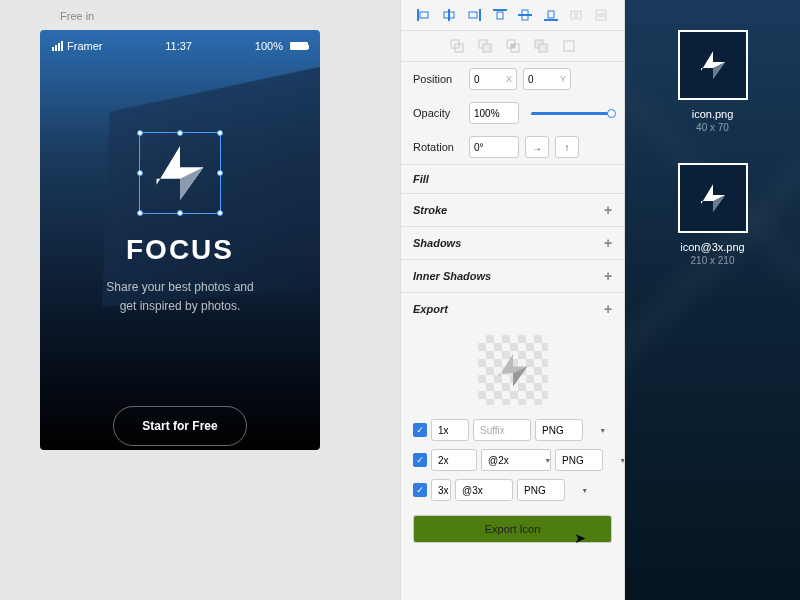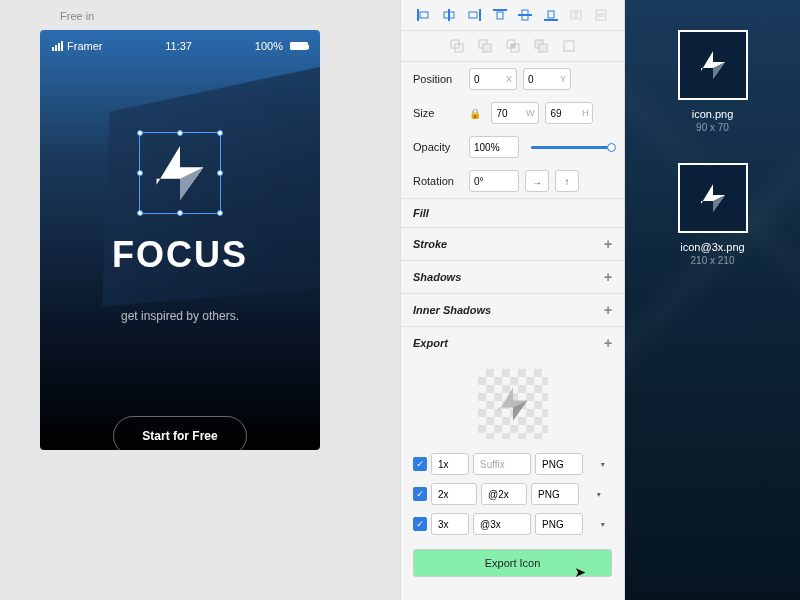--- a/index.html
+++ b/index.html
@@ -22,21 +22,21 @@
 .selection-box { position: absolute; inset: 0; border: 1px solid #4a9eff; }
 .handle { position: absolute; width: 6px; height: 6px; background: white; border: 1px solid #4a9eff; border-radius: 50%; }
 .handle.tl { top: -3px; left: -3px; }
 .handle.tm { top: -3px; left: 50%; transform: translateX(-50%); }
 .handle.tr { top: -3px; right: -3px; }
 .handle.ml { top: 50%; left: -3px; transform: translateY(-50%); }
 .handle.mr { top: 50%; right: -3px; transform: translateY(-50%); }
 .handle.bl { bottom: -3px; left: -3px; }
 .handle.bm { bottom: -3px; left: 50%; transform: translateX(-50%); }
 .handle.br { bottom: -3px; right: -3px; }
-.focus-title { color: white; font-size: 36px; font-weight: 800; text-align: center; letter-spacing: 2px; position: relative; z-index: 2; }
+.focus-title { color: white; font-size: 28px; font-weight: 800; text-align: center; letter-spacing: 2px; position: relative; z-index: 2; }
 .focus-subtitle { color: rgba(255,255,255,0.7); font-size: 12px; text-align: center; line-height: 1.6; margin-top: 12px; padding: 0 40px; position: relative; z-index: 2; }
 .start-button { display: block; margin: 90px auto 0; padding: 12px 28px; background: transparent; border: 1.5px solid rgba(255,255,255,0.4); border-radius: 24px; color: white; font-size: 12px; font-weight: 600; position: relative; z-index: 2; }
 .inspector { width: 225px; height: 600px; background: #f5f5f5; border-left: 1px solid #ddd; border-right: 1px solid #ddd; font-size: 11px; overflow: hidden; }
 .align-toolbar { display: flex; justify-content: space-around; padding: 8px 10px; border-bottom: 1px solid #e0e0e0; }
 .align-btn { width: 16px; height: 14px; display: inline-flex; align-items: center; justify-content: center; cursor: pointer; }
 .bool-toolbar { display: flex; justify-content: center; gap: 12px; padding: 8px; border-bottom: 1px solid #e0e0e0; }
 .prop-row { display: flex; align-items: center; padding: 6px 12px; gap: 6px; }
 .prop-label { width: 50px; color: #222; font-size: 11px; }
 .prop-input { width: 48px; height: 22px; border: 1px solid #ccc; border-radius: 3px; padding: 0 4px; font-size: 10px; background: white; display: flex; align-items: center; justify-content: space-between; }
 .prop-input .unit { color: #aaa; font-size: 9px; }
@@ -46,21 +46,21 @@
 .slider-thumb { position: absolute; right: -4px; top: -3px; width: 9px; height: 9px; background: white; border: 1px solid #2f7de0; border-radius: 50%; }
 .arrow-btn { width: 24px; height: 22px; border: 1px solid #ccc; border-radius: 3px; background: white; display: flex; align-items: center; justify-content: center; font-size: 10px; color: #333; }
 .section-header { display: flex; justify-content: space-between; align-items: center; padding: 8px 12px; border-top: 1px solid #e0e0e0; font-weight: 600; font-size: 11px; color: #222; font-style: italic; }
 .section-header:first-of-type { background: #eee; }
 .add-btn { font-size: 14px; color: #888; cursor: pointer; }
 .export-preview { margin: 10px auto; width: 70px; height: 70px; background: repeating-conic-gradient(#e0e0e0 0 25%, #f5f5f5 0 50%) 0 0 / 16px 16px; display: flex; align-items: center; justify-content: center; border-radius: 3px; }
 .export-row { display: flex; align-items: center; padding: 4px 12px; gap: 4px; }
 .checkbox { width: 14px; height: 14px; background: #2f7de0; border-radius: 2px; display: flex; align-items: center; justify-content: center; color: white; font-size: 9px; }
 .export-field { height: 22px; border: 1px solid #ccc; border-radius: 3px; background: white; display: flex; align-items: center; padding: 0 6px; font-size: 10px; justify-content: space-between; gap: 34px; }
 .dropdown-caret { font-size: 8px; color: #666; margin-left: 3px; }
-.export-button { margin: 10px 12px; padding: 7px; background: #86efac; border: 1px solid #ccc; border-radius: 3px; text-align: center; font-size: 11px; color: #222; position: relative; }
+.export-button { margin: 10px 12px; padding: 7px; background: #4d7c0f; border: 1px solid #ccc; border-radius: 3px; text-align: center; font-size: 11px; color: #222; position: relative; }
 .cursor-arrow { position: absolute; right: 25px; bottom: -4px; font-size: 14px; color: black; }
 .preview-panel { width: 175px; height: 600px; background: linear-gradient(180deg, #1a3a5c 0%, #0d2438 50%, #061420 100%); display: flex; flex-direction: column; align-items: center; padding-top: 30px; gap: 30px; position: relative; }
 .mountains { position: absolute; inset: 0; opacity: 0.3; background: linear-gradient(135deg, transparent 40%, rgba(255,255,255,0.1) 45%, transparent 50%), linear-gradient(225deg, transparent 30%, rgba(255,255,255,0.08) 35%, transparent 40%); }
 .export-item { text-align: center; position: relative; z-index: 2; }
 .export-icon-box { width: 70px; height: 70px; margin: 0 auto 8px; background: #0a1f38; border: 2px solid white; display: flex; align-items: center; justify-content: center; }
 .export-filename { color: white; font-size: 11px; font-weight: 500; }
 .export-dims { color: rgba(255,255,255,0.5); font-size: 10px; margin-top: 2px; }
 </style>
 </head>
 <body>
@@ -96,22 +96,22 @@
         <div class="handle tr"></div>
         <div class="handle ml"></div>
         <div class="handle mr"></div>
         <div class="handle bl"></div>
         <div class="handle bm"></div>
         <div class="handle br"></div>
       </div>
     </div>
     <div class="focus-title">FOCUS</div>
     <div class="focus-subtitle">
-      <br>
-      <span>get inspired by others.</span>
+      <span>Share your best photos and</span><br>
+      <span>get inspired by photos.</span>
     </div>
     <button class="start-button">Start for Free</button>
   </div>
 </div>
 
 <div class="inspector">
   <div class="align-toolbar">
     <span class="align-btn">
         <svg width="14" height="12">
           <rect x="0" y="0" width="2" height="12" fill="#2f7de0"></rect>
@@ -199,32 +199,20 @@
     <div class="prop-input">
         <span>0</span>
         <span class="unit">X</span>
       </div>
     <div class="prop-input">
         <span>0</span>
         <span class="unit">Y</span>
       </div>
   </div>
   <div class="prop-row">
-    <span class="prop-label">Size</span>
-    <span class="lock-icon">🔒</span>
-    <div class="prop-input">
-        <span>70</span>
-        <span class="unit">W</span>
-      </div>
-    <div class="prop-input">
-        <span>69</span>
-        <span class="unit">H</span>
-      </div>
-  </div>
-  <div class="prop-row">
     <span class="prop-label">Opacity</span>
     <div class="prop-input" style="width:50px">
         <span>100%</span>
       </div>
     <div class="slider">
         <div class="slider-fill"></div>
         <div class="slider-thumb"></div>
       </div>
   </div>
   <div class="prop-row">
@@ -277,32 +265,32 @@
         <span>PNG</span>
         <span class="dropdown-caret">▾</span>
       </div>
   </div>
   <div class="export-row">
     <span class="checkbox">✓</span>
     <div class="export-field" style="width:46px">
         <span>2x</span>
         <span class="dropdown-caret">▾</span>
       </div>
-    <div class="export-field" style="width:46px">
+    <div class="export-field" style="width:70px">
         <span>@2x</span>
         <span class="dropdown-caret">▾</span>
       </div>
     <div class="export-field" style="width:48px">
         <span>PNG</span>
         <span class="dropdown-caret">▾</span>
       </div>
   </div>
   <div class="export-row">
     <span class="checkbox">✓</span>
-    <div class="export-field" style="width:38px">
+    <div class="export-field" style="width:20px">
         <span>3x</span>
         <span class="dropdown-caret">▾</span>
       </div>
     <div class="export-field" style="width:58px">
         <span>@3x</span>
         <span class="dropdown-caret">▾</span>
       </div>
     <div class="export-field" style="width:48px">
         <span>PNG</span>
         <span class="dropdown-caret">▾</span>
@@ -318,21 +306,21 @@
 <div class="preview-panel">
   <div class="mountains"></div>
   <div class="export-item">
     <div class="export-icon-box">
       <svg width="42" height="42" viewBox="0 0 70 70">
           <polygon points="15,45 35,12 35,30 55,30 35,58 35,40 15,40" fill="white"></polygon>
           <polygon points="35,40 55,30 35,58" fill="#6a7a90"></polygon>
         </svg>
     </div>
     <div class="export-filename">icon.png</div>
-    <div class="export-dims">90 x 70</div>
+    <div class="export-dims">40 x 70</div>
   </div>
   <div class="export-item">
     <div class="export-icon-box">
       <svg width="42" height="42" viewBox="0 0 70 70">
           <polygon points="15,45 35,12 35,30 55,30 35,58 35,40 15,40" fill="white"></polygon>
           <polygon points="35,40 55,30 35,58" fill="#6a7a90"></polygon>
         </svg>
     </div>
     <div class="export-filename">icon@3x.png</div>
     <div class="export-dims">210 x 210</div>

